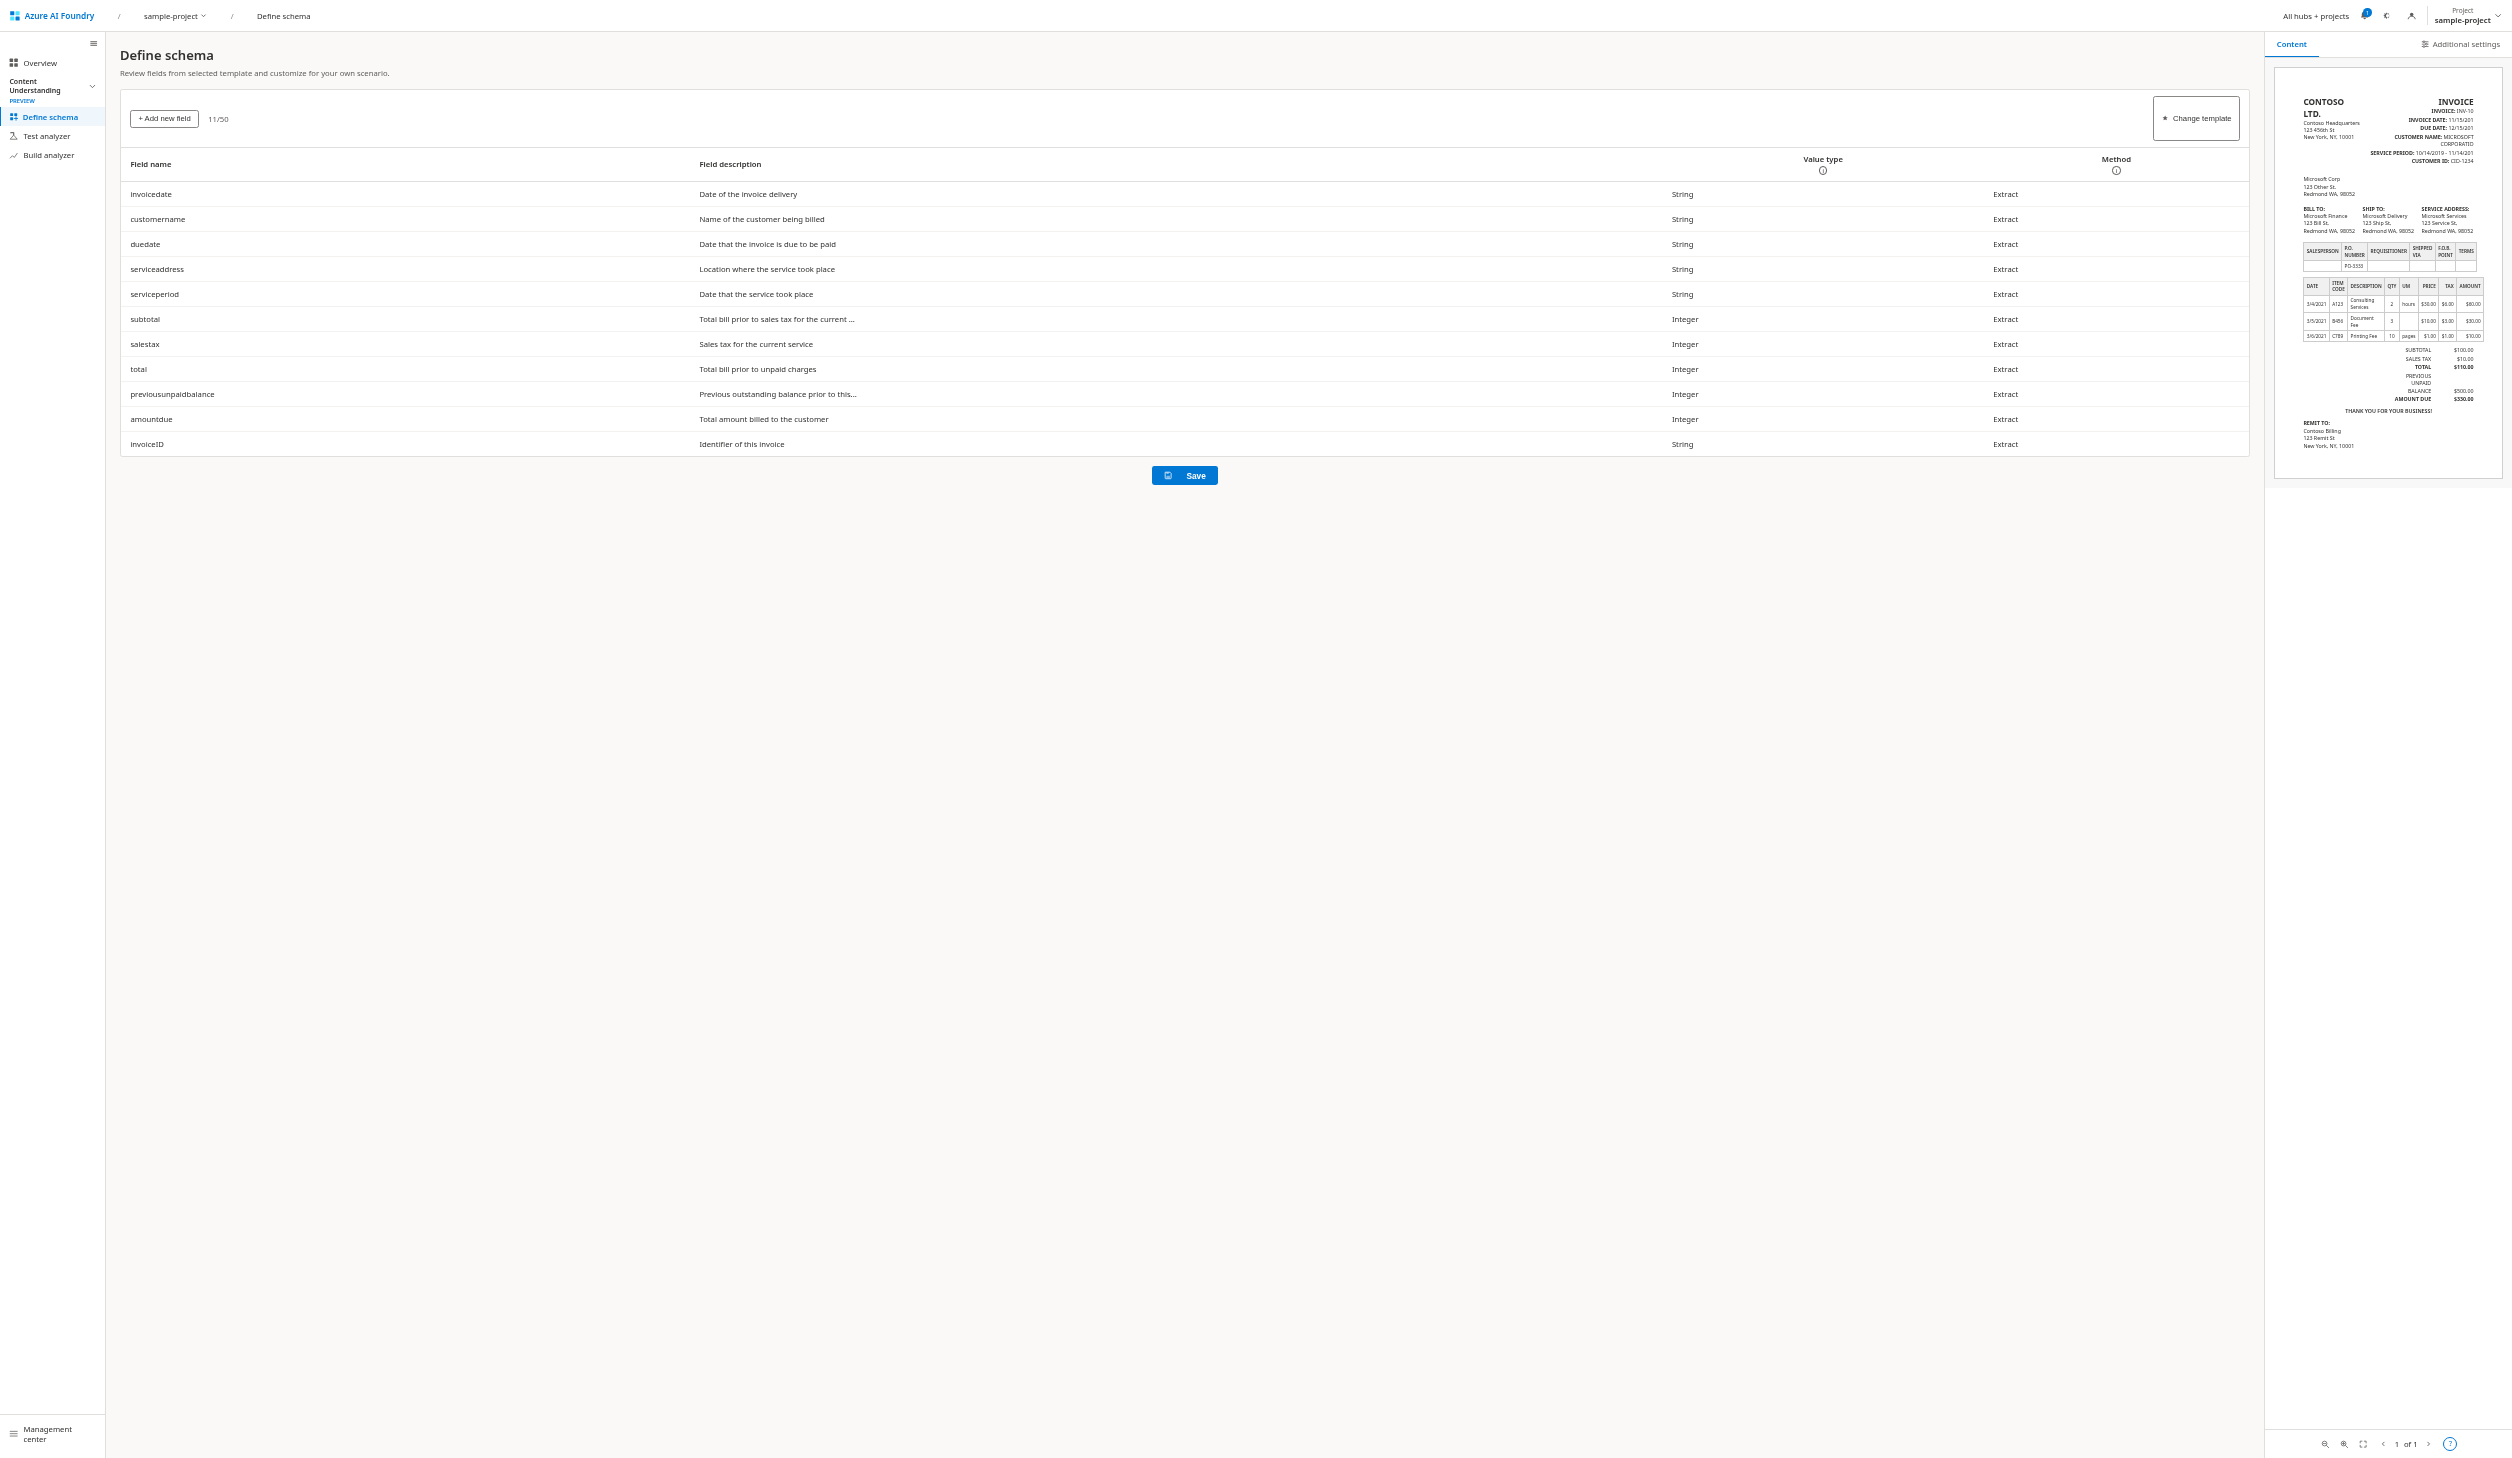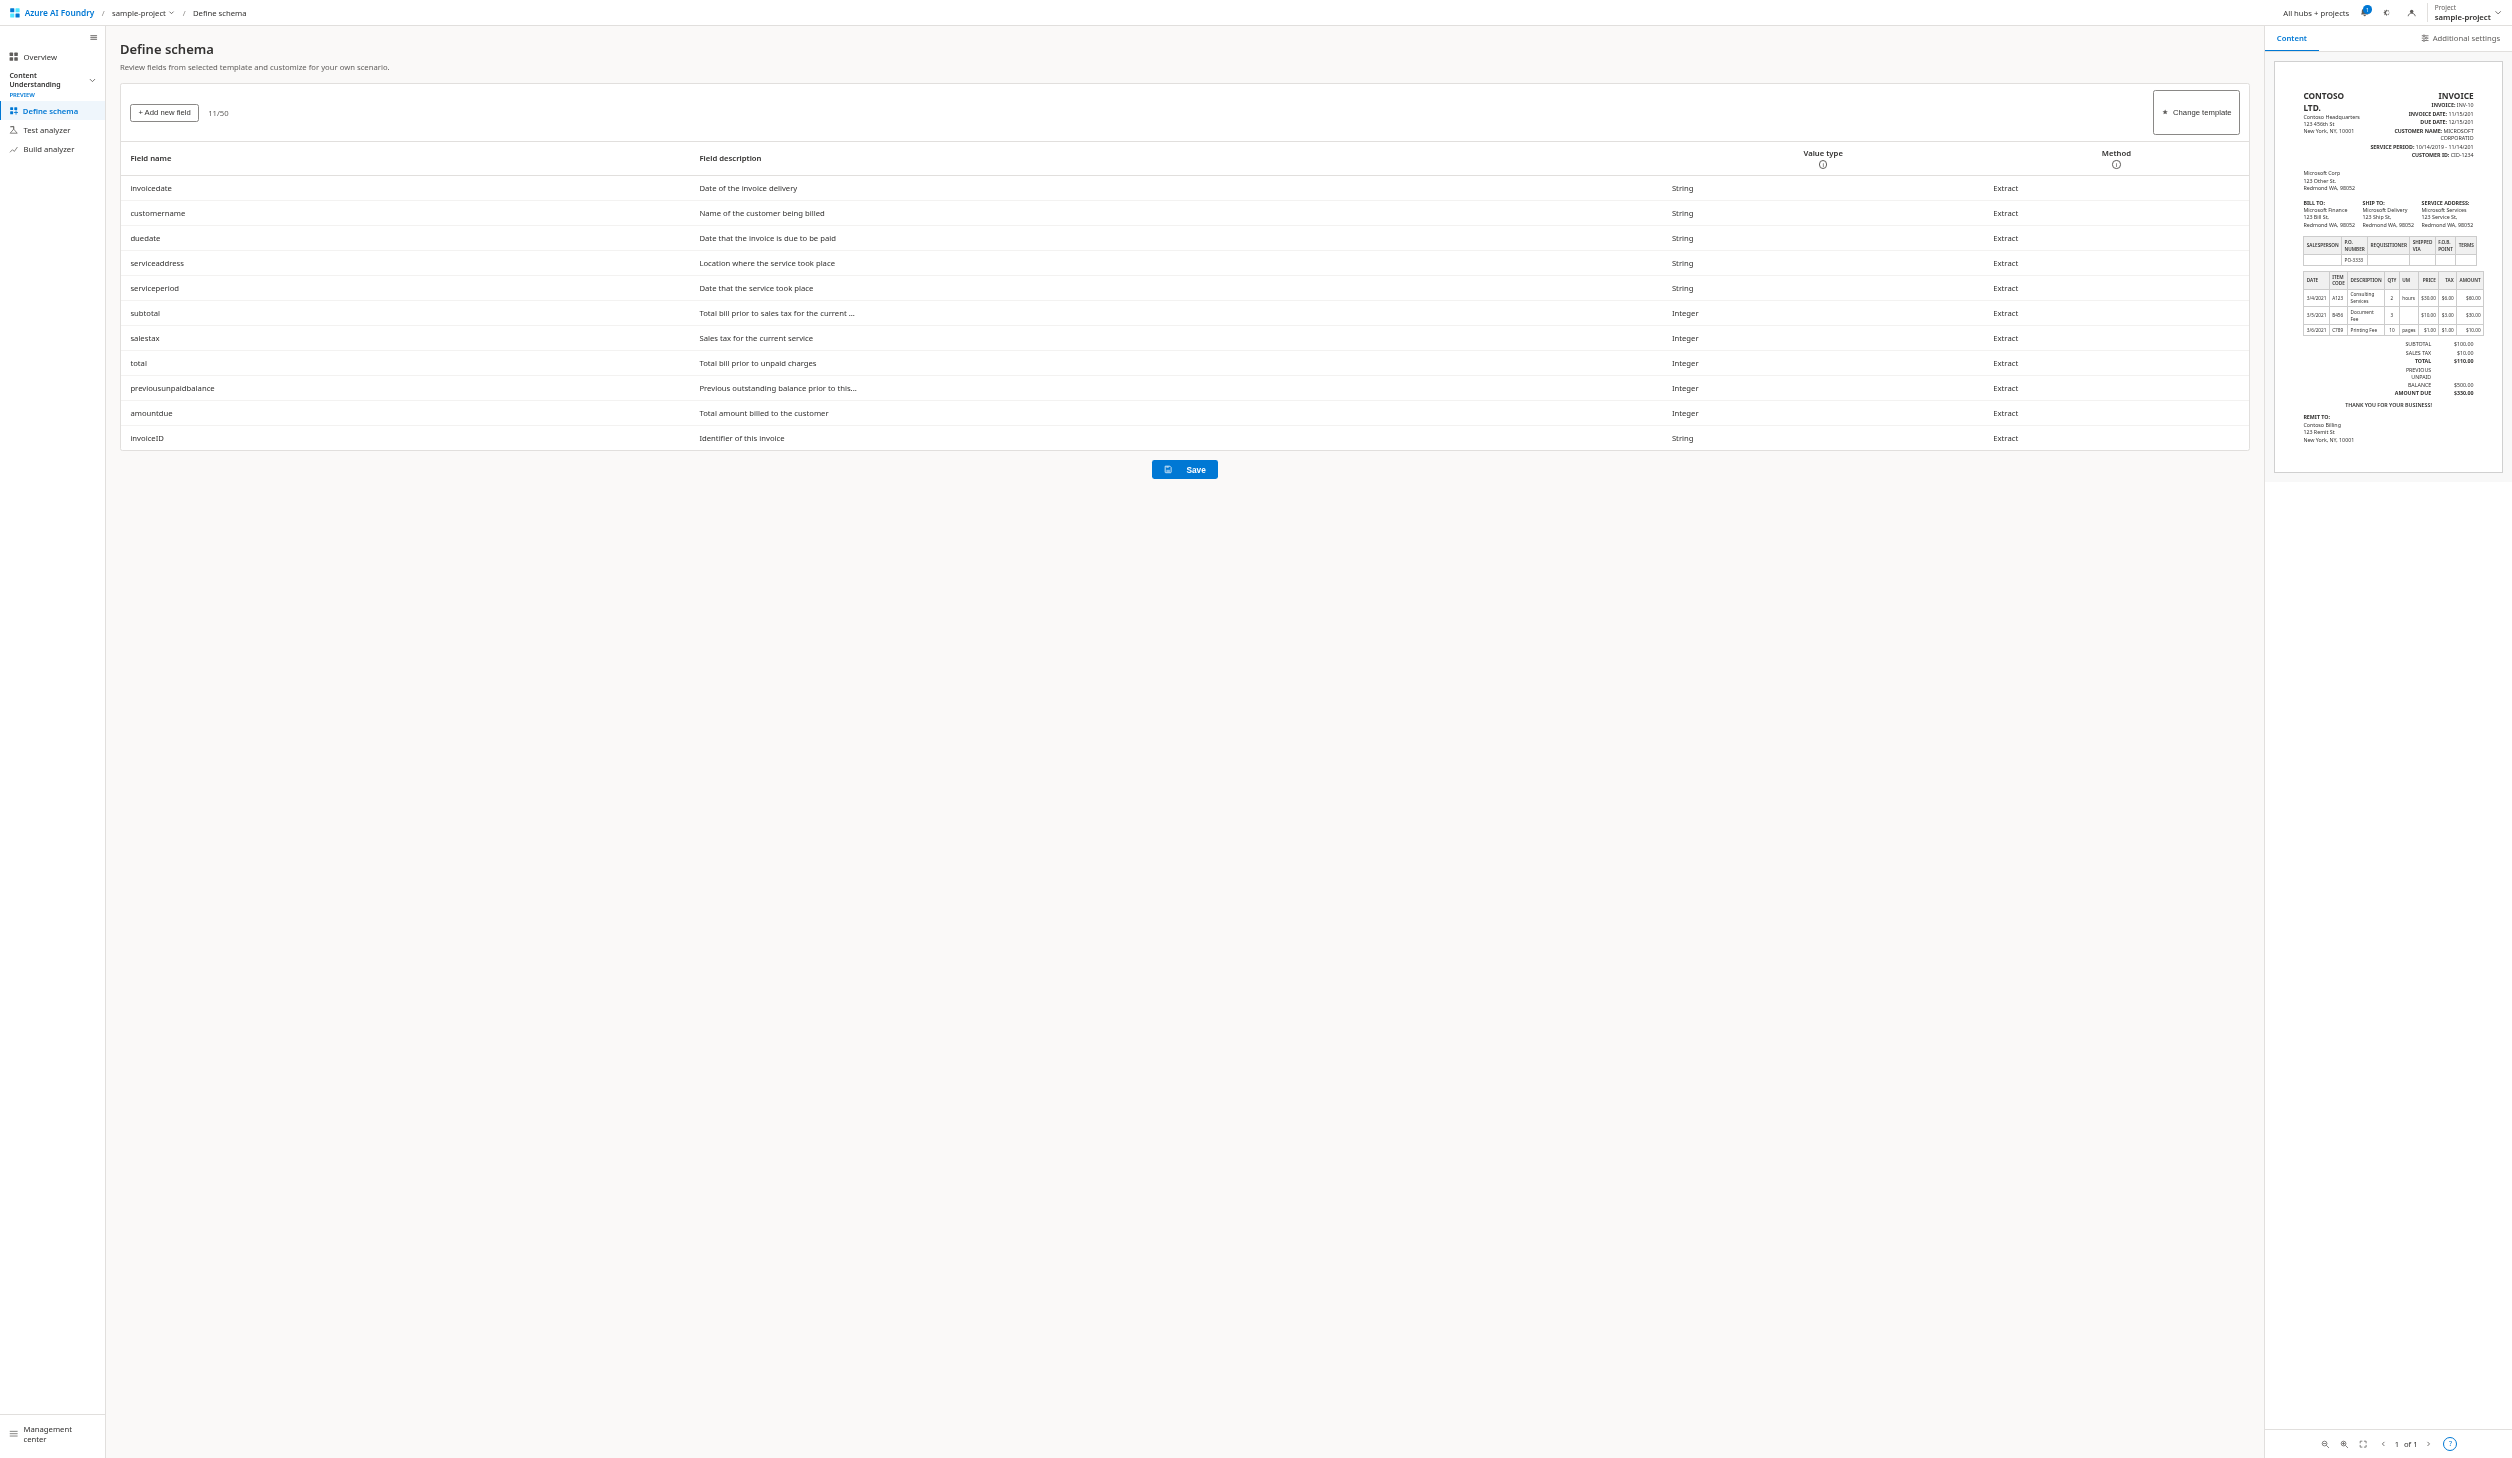--- a/index.html
+++ b/index.html
@@ -1,19 +1,19 @@
 <!DOCTYPE html>
 <html style="font-size:9.4px"><head>
   <meta charset="utf-8">
   <style>
     * { box-sizing: border-box; margin: 0; padding: 0; }
     body { font-family: 'Segoe UI', system-ui, sans-serif; font-size: 7.7px; background: #f5f5f5; color: #323130; height: 100vh; display: flex; flex-direction: column; overflow: hidden; }
 
     
-    .topnav { display: flex; align-items: center; background: #fff; border-bottom: 0.6px solid #e1dfdd; padding: 0 9.4px; height: 26px; gap: 5px; flex-shrink: 0; }
+    .topnav { display: flex; align-items: center; background: #fff; border-bottom: 0.6px solid #e1dfdd; padding: 0 9.4px; height: 32px; gap: 21px; flex-shrink: 0; text-align: center; }
     .topnav-logo { display: flex; align-items: center; gap: 3.5px; color: #0078d4; font-weight: 600; font-size: 8.3px; }
     .topnav-logo svg { width: 11.8px; height: 11.8px; }
     .topnav-sep { color: #8a8886; margin: 0 2.4px; }
     .topnav-project { display: flex; align-items: center; gap: 2.4px; color: #323130; font-size: 7.7px; }
     .topnav-breadcrumb { color: #323130; font-size: 7.7px; }
     .topnav-right { margin-left: auto; display: flex; align-items: center; gap: 7px; }
     .topnav-hubs { font-size: 7.7px; color: #323130; }
     .topnav-icon { width: 16.5px; height: 16.5px; border-radius: 2.4px; display: flex; align-items: center; justify-content: center; cursor: pointer; color: #605e5c; }
     .topnav-notif { position: relative; }
     .notif-badge { position: absolute; top: 1.2px; right: 1.2px; background: #0078d4; color: #fff; border-radius: 50%; width: 8.3px; height: 8.3px; font-size: 5.3px; display: flex; align-items: center; justify-content: center; }

